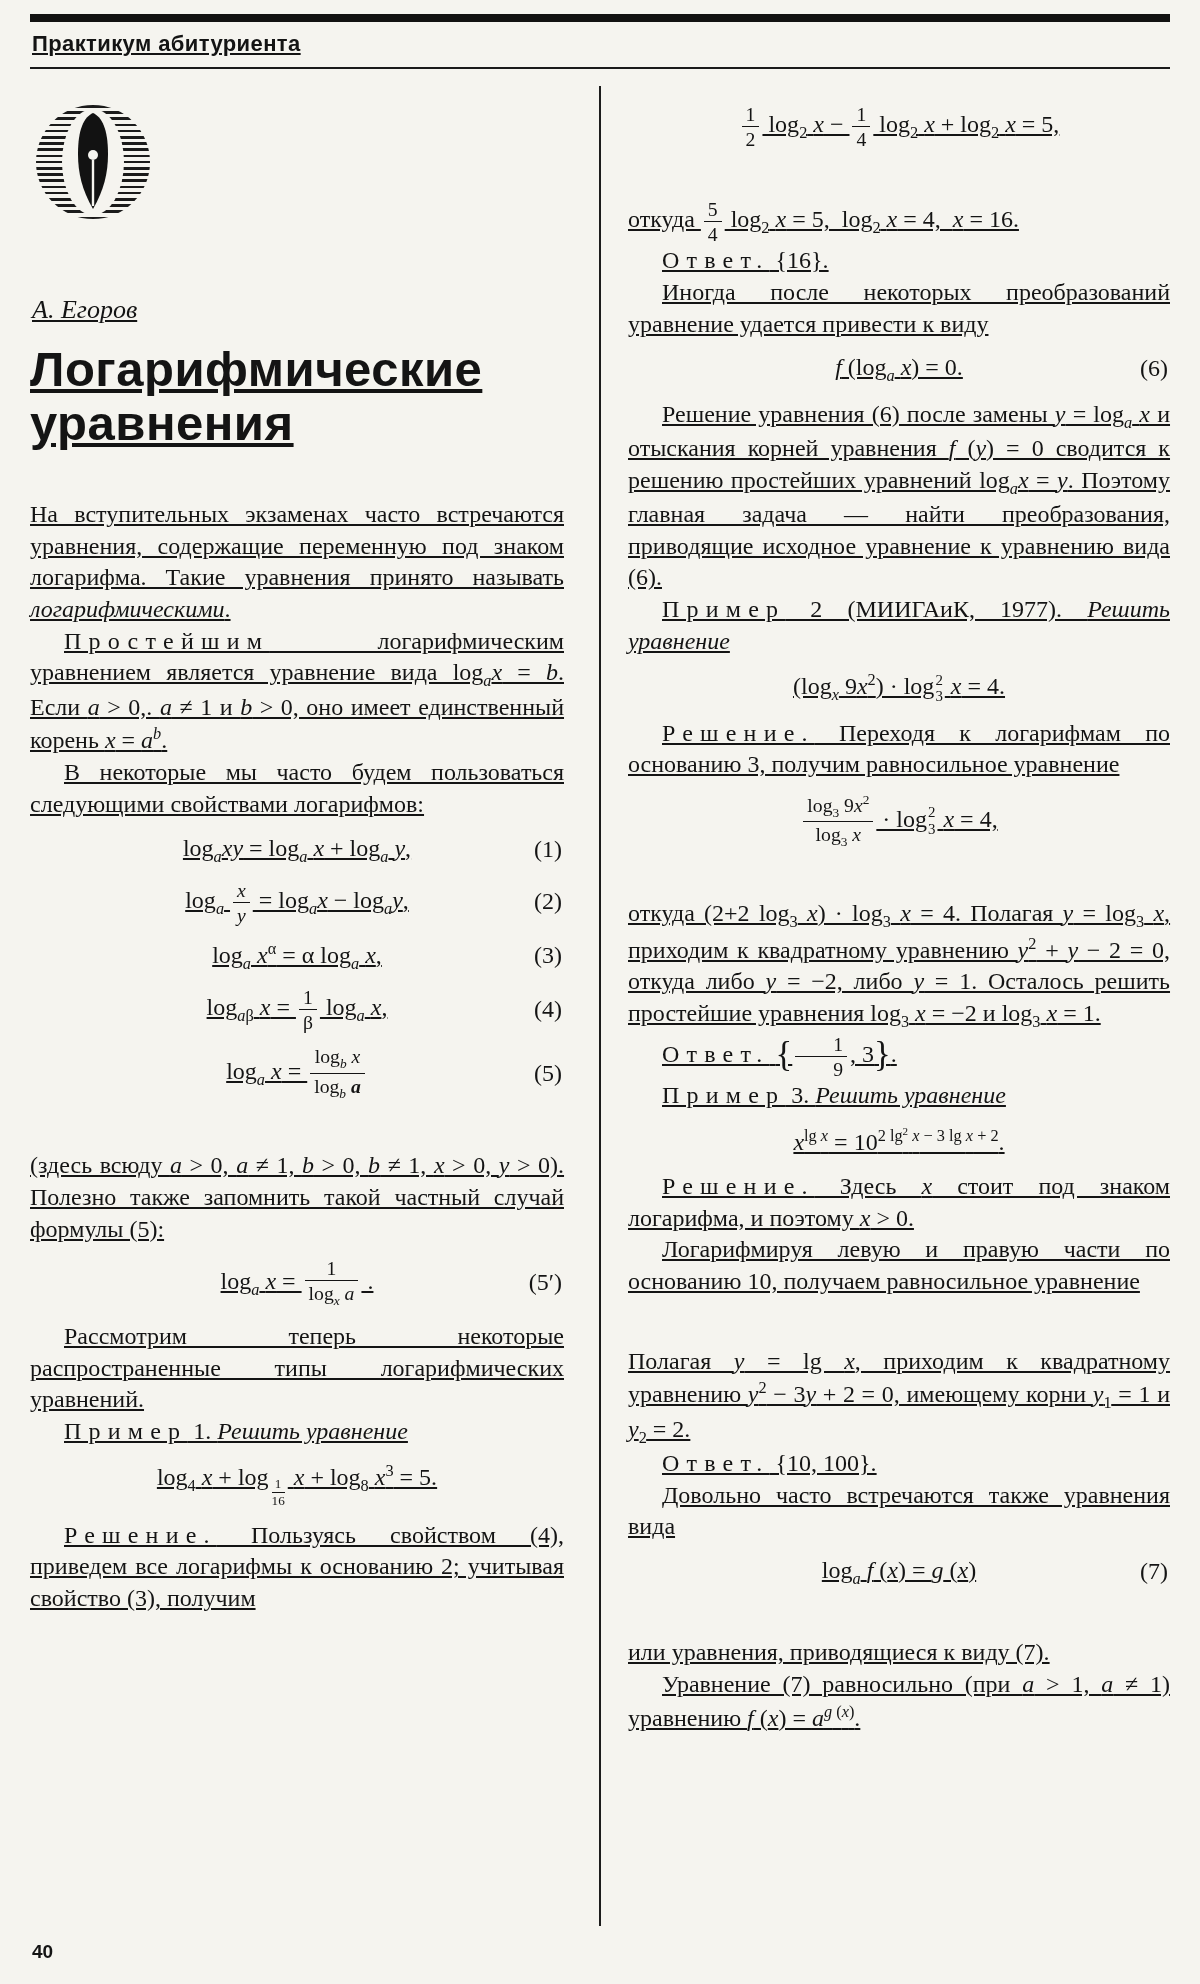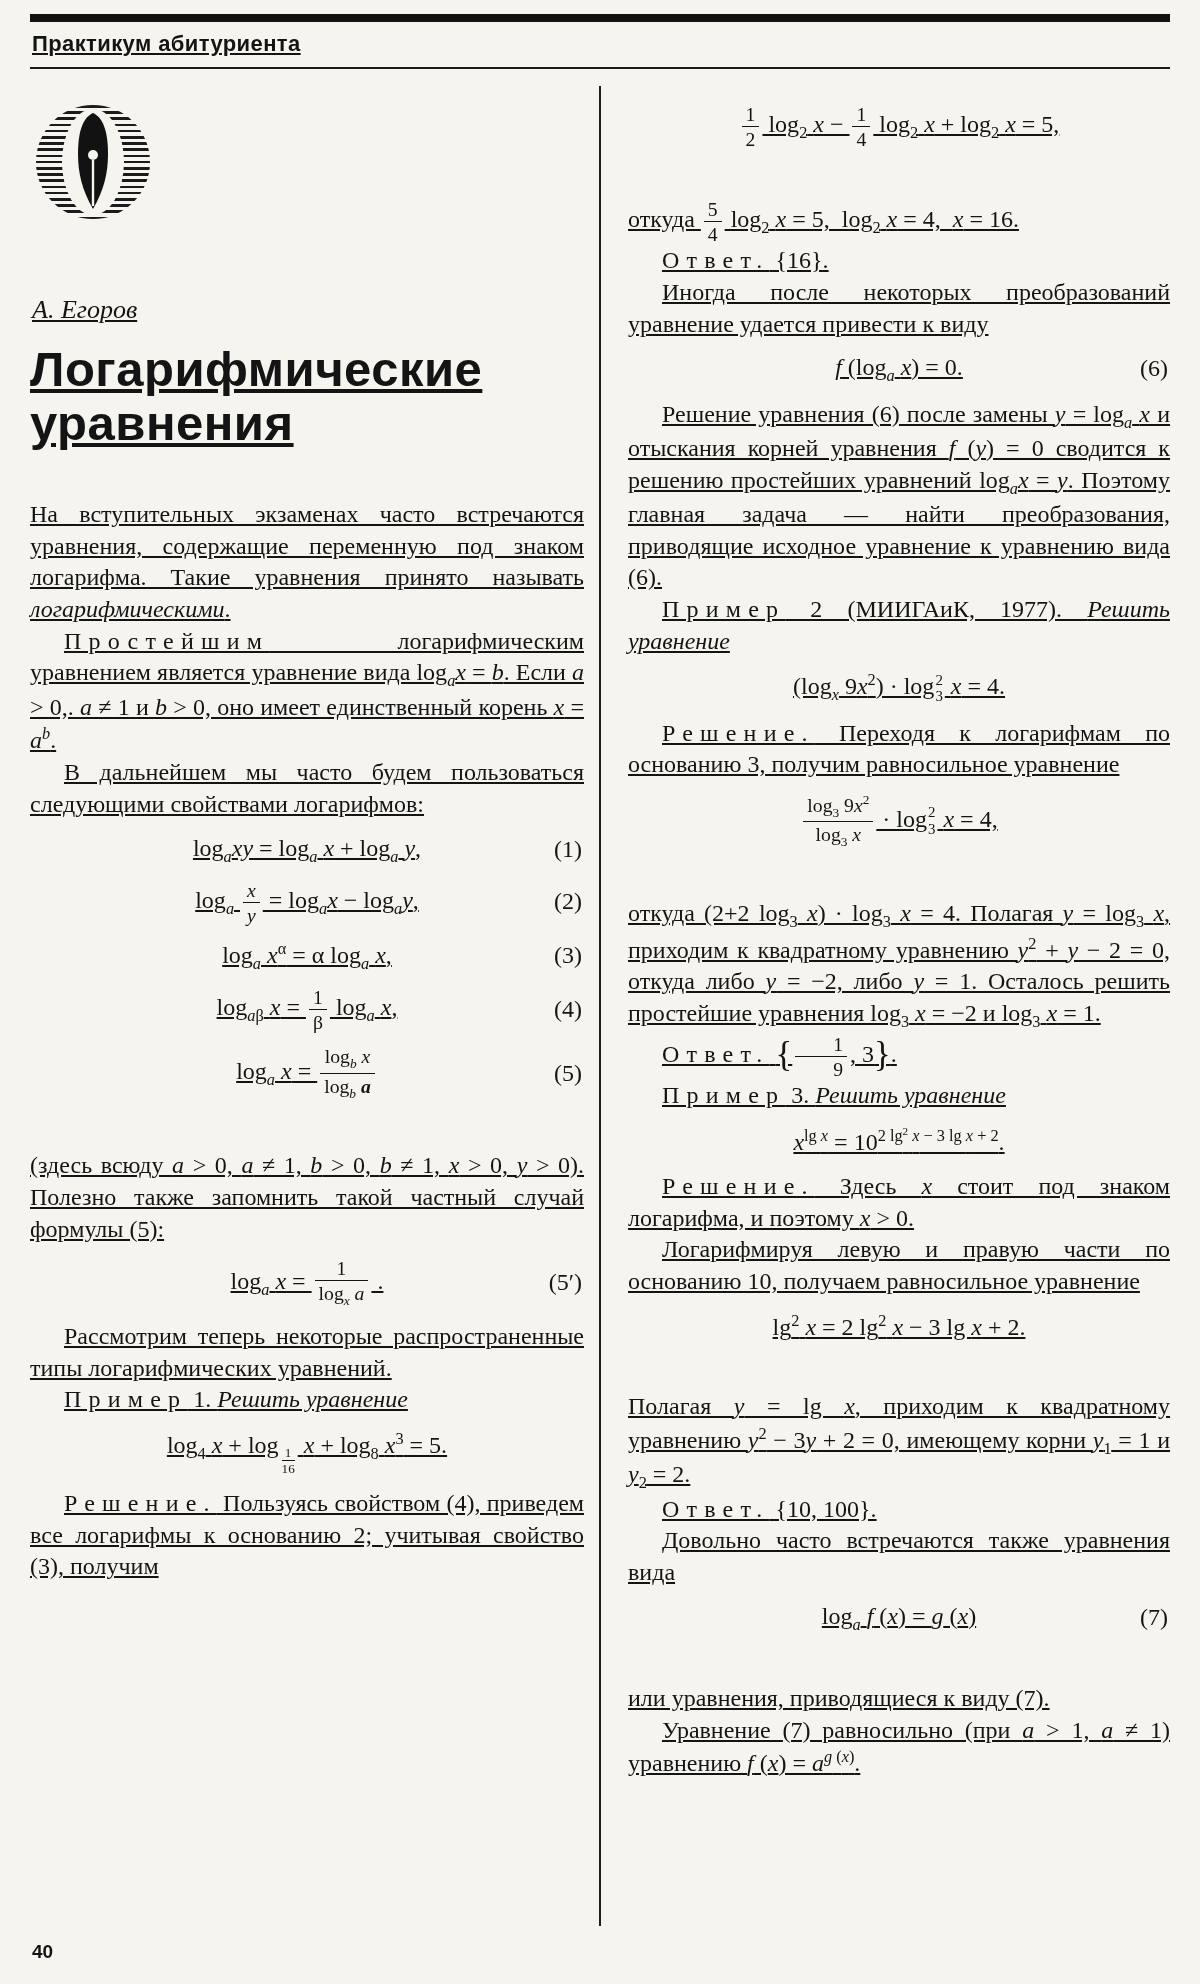--- a/index.html
+++ b/index.html
@@ -20,21 +20,21 @@
   .top-rule{height:8px;background:#121212;}
   .rubric{
     font-family:"Liberation Sans","DejaVu Sans",sans-serif;
     font-weight:bold;font-size:22px;
     padding:7px 0 9px 2px;letter-spacing:.4px;
   }
   .thin-rule{height:2px;background:#1a1a1a;}
   
   .columns{display:flex;padding:22px 30px 0 30px;}
   .col{width:50%;box-sizing:border-box;}
-  .col-left{padding-right:16px;}
+  .col-left{padding-right:36px;}
   .col-right{padding-left:28px;}
   .divider{position:absolute;left:599px;top:86px;bottom:58px;width:2px;background:#1c1c1c;}
   
   .logo{position:relative;width:114px;height:114px;margin:14px 0 74px 6px;}
   .logo .hatch{position:absolute;inset:0;border-radius:50%;
     background:repeating-linear-gradient(180deg,#1b1b1b 0 2.6px,transparent 2.6px 6.2px);}
   .logo svg{position:absolute;left:50%;top:50%;transform:translate(-50%,-50%);}
   .author{font-style:italic;font-size:26px;margin:0 0 16px 2px;}
   .title{
     font-family:"Liberation Sans","DejaVu Sans",sans-serif;
@@ -99,21 +99,21 @@
         </svg>
       </div>
 
       <div class="author">А. Егоров</div>
 
       <h1 class="title">Логарифмические уравнения</h1>
 
       <div id="left-flow">
           <div class="para noindent">На вступительных экзаменах часто встречаются уравнения, содержащие переменную под знаком логарифма. Такие уравнения принято называть <i>логарифмическими</i>.</div>
           <div class="para"><span class="sp">Простейшим</span> логарифмическим уравнением является уравнение вида log<sub><i>a</i></sub><i>x</i> = <i>b</i>. Если <i>a</i> &gt; 0,. <i>a</i> ≠ 1 и <i>b</i> &gt; 0, оно имеет единственный корень <i>x</i> = <i>a<sup>b</sup></i>.</div>
-          <div class="para">В дальнейшем мы часто будем пользоваться следующими свойствами логарифмов:</div>
+          <div class="para">В некоторые мы часто будем пользоваться следующими свойствами логарифмов:</div>
           <div class="formula"><span class="f-body">log<sub><i>a</i></sub><i>xy</i> = log<sub><i>a</i></sub> <i>x</i> + log<sub><i>a</i></sub> <i>y</i>,</span><span class="f-num">(1)</span></div>
           <div class="formula"><span class="f-body">log<sub><i>a</i></sub> <span class="frac"><span class="fn"><i>x</i></span><span class="fd"><i>y</i></span></span> = log<sub><i>a</i></sub><i>x</i> − log<sub><i>a</i></sub><i>y</i>,</span><span class="f-num">(2)</span></div>
           <div class="formula"><span class="f-body">log<sub><i>a</i></sub> <i>x</i><sup>α</sup> = α log<sub><i>a</i></sub> <i>x</i>,</span><span class="f-num">(3)</span></div>
           <div class="formula"><span class="f-body">log<sub><i>a</i>β</sub> <i>x</i> = <span class="frac"><span class="fn">1</span><span class="fd">β</span></span> log<sub><i>a</i></sub> <i>x</i>,</span><span class="f-num">(4)</span></div>
           <div class="formula"><span class="f-body">log<sub><i>a</i></sub> <i>x</i> = <span class="frac"><span class="fn">log<sub><i>b</i></sub> <i>x</i></span><span class="fd">log<sub><i>b</i></sub> <b><i>a</i></b></span></span></span><span class="f-num">(5)</span></div>
           <div class="para noindent">(здесь всюду <i>a</i> &gt; 0, <i>a</i> ≠ 1, <i>b</i> &gt; 0, <i>b</i> ≠ 1, <i>x</i> &gt; 0, <i>y</i> &gt; 0). Полезно также запомнить такой частный случай формулы (5):</div>
           <div class="formula"><span class="f-body">log<sub><i>a</i></sub> <i>x</i> = <span class="frac"><span class="fn">1</span><span class="fd">log<sub><i>x</i></sub> <i>a</i></span></span> .</span><span class="f-num">(5′)</span></div>
           <div class="para">Рассмотрим теперь некоторые распространенные типы логарифмических уравнений.</div>
           <div class="para"><span class="sp">Пример</span> 1. <i>Решить уравнение</i></div>
           <div class="formula"><span class="f-body">log<sub>4</sub> <i>x</i> + log<span class="bsub"><span class="fn">1</span><span class="fd">16</span></span> <i>x</i> + log<sub>8</sub> <i>x</i><sup>3</sup> = 5.</span></div>
@@ -131,21 +131,20 @@
         <div class="para"><span class="sp">Пример</span> 2 (МИИГАиК, 1977). <i>Решить уравнение</i></div>
         <div class="formula"><span class="f-body">(log<sub><i>x</i></sub> 9<i>x</i><sup>2</sup>) · log<span class="ss"><span class="t">2</span><span class="b">3</span></span> <i>x</i> = 4.</span></div>
         <div class="para"><span class="sp">Решение.</span> Переходя к логарифмам по основанию 3, получим равносильное уравнение</div>
         <div class="formula"><span class="f-body"><span class="frac"><span class="fn">log<sub>3</sub> 9<i>x</i><sup>2</sup></span><span class="fd">log<sub>3</sub> <i>x</i></span></span> · log<span class="ss"><span class="t">2</span><span class="b">3</span></span> <i>x</i> = 4,</span></div>
         <div class="para noindent">откуда (2+2 log<sub>3</sub> <i>x</i>) · log<sub>3</sub> <i>x</i> = 4. Полагая <i>y</i> = log<sub>3</sub> <i>x</i>, приходим к квадратному уравнению <i>y</i><sup>2</sup> + <i>y</i> − 2 = 0, откуда либо <i>y</i> = −2, либо <i>y</i> = 1. Осталось решить простейшие уравнения log<sub>3</sub> <i>x</i> = −2 и log<sub>3</sub> <i>x</i> = 1.</div>
         <div class="para"><span class="sp">Ответ.</span> <span class="lb">{</span><span class="frac"><span class="fn">1</span><span class="fd">9</span></span>, 3<span class="lb">}</span>.</div>
         <div class="para"><span class="sp">Пример</span> 3. <i>Решить уравнение</i></div>
         <div class="formula"><span class="f-body"><i>x</i><sup>lg <i>x</i></sup> = 10<sup>2 lg<sup>2</sup> <i>x</i> − 3 lg <i>x</i> + 2</sup>.</span></div>
         <div class="para"><span class="sp">Решение.</span> Здесь <i>x</i> стоит под знаком логарифма, и поэтому <i>x</i> &gt; 0.</div>
         <div class="para">Логарифмируя левую и правую части по основанию 10, получаем равносильное уравнение</div>
-        <div class="formula"><span class="f-body">lg<sup>2</sup> <i>x</i> = 2 lg<sup>2</sup> <i>x</i> − 3 lg <i>x</i> + 2.</span></div>
         <div class="para noindent">Полагая <i>y</i> = lg <i>x</i>, приходим к квадратному уравнению <i>y</i><sup>2</sup> − 3<i>y</i> + 2 = 0, имеющему корни <i>y</i><sub>1</sub> = 1 и <i>y</i><sub>2</sub> = 2.</div>
         <div class="para"><span class="sp">Ответ.</span> {10, 100}.</div>
         <div class="para">Довольно часто встречаются также уравнения вида</div>
         <div class="formula"><span class="f-body">log<sub><i>a</i></sub> <i>f</i> (<i>x</i>) = <i>g</i> (<i>x</i>)</span><span class="f-num">(7)</span></div>
         <div class="para noindent">или уравнения, приводящиеся к виду (7).</div>
         <div class="para">Уравнение (7) равносильно (при <i>a</i> &gt; 1, <i>a</i> ≠ 1) уравнению <i>f</i> (<i>x</i>) = <i>a</i><sup><i>g</i> (<i>x</i>)</sup>.</div>
       </div>
 
   </div>
 

